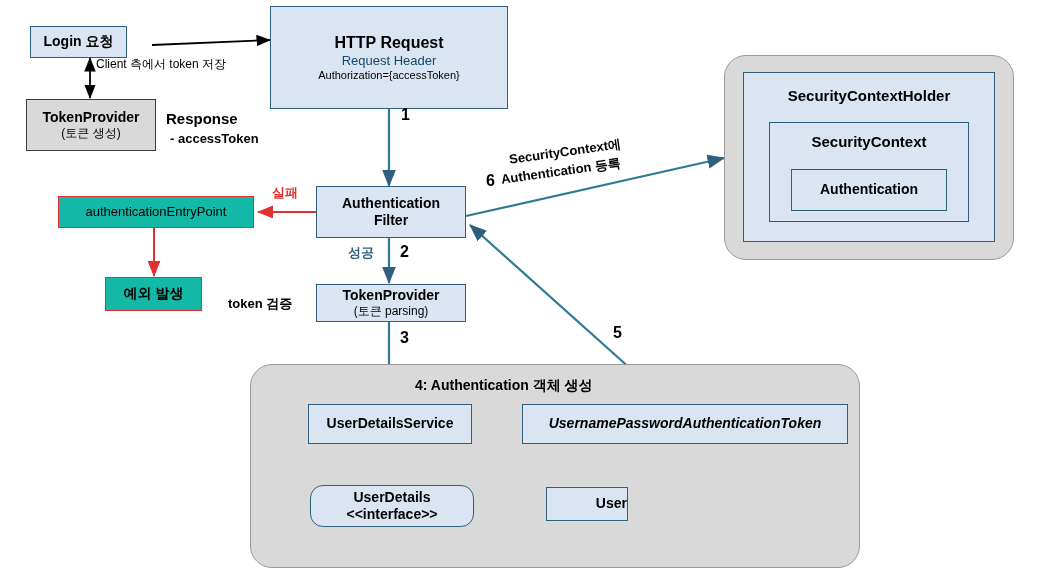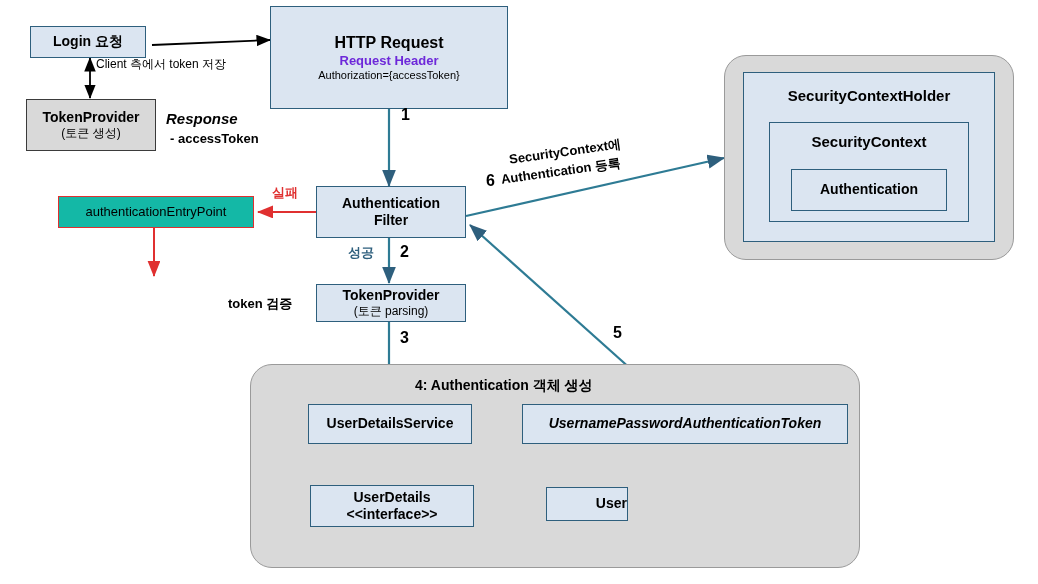--- a/index.html
+++ b/index.html
@@ -48,22 +48,22 @@
     background: #dbe5f1;
     border: 1.5px solid #2e5f7d;
   }
   .t-title {
     font-weight: bold;
     font-size: 16px;
     color: #000;
   }
   .t-sub {
     font-size: 13px;
-    color: #6d28d9;
-    font-weight: bold;
+    color: #0c4a6e;
+    font-weight: normal;
   }
   .t-small {
     font-size: 11px;
     color: #000;
   }
   .t-node {
     font-weight: bold;
     font-size: 14px;
     color: #000;
   }
@@ -143,39 +143,42 @@
 
     <line x1="389" y1="444" x2="389" y2="484" stroke="#2e7b94" stroke-width="2.2" marker-end="url(#arrow-teal)" marker-start="url(#arrow-teal-start)"></line>
 
     <line x1="474" y1="505" x2="545" y2="505" stroke="#2e7b94" stroke-width="2.2" marker-end="url(#arrow-teal)" marker-start="url(#arrow-teal-start)"></line>
 
     <line x1="670" y1="404" x2="470" y2="225" stroke="#2e7b94" stroke-width="2.2" marker-end="url(#arrow-teal)"></line>
 
     <line x1="466" y1="216" x2="724" y2="158" stroke="#2e7b94" stroke-width="2.2" marker-end="url(#arrow-teal)"></line>
   </svg>
 
-  <div class="node blue-box" style="left:30px; top:26px; width:116px; height:32px;">
+  <div class="node blue-box" style="left:30px; top:26px; width:97px; height:32px;">
     <span class="t-node">Login 요청</span>
   </div>
 
   <div class="node gray-box" style="left:26px; top:99px; width:130px; height:52px;">
     <span class="t-node">TokenProvider</span>
     <span class="t-node-sm">(토큰 생성)</span>
   </div>
 
   <div class="node blue-box" style="left:270px; top:6px; width:238px; height:103px;">
     <span class="t-title">HTTP Request</span>
     <span class="t-sub">Request Header</span>
     <span class="t-small">Authorization={accessToken}</span>
   </div>
 
   <div class="node red-box" style="left:58px; top:196px; width:196px; height:32px;">
     <span class="t-node-sm" style="font-size:13px;">authenticationEntryPoint</span>
   </div>
 
+  <div class="node red-box" style="left:105px; top:277px; width:97px; height:34px;">
+    <span class="t-node">예외 발생</span>
+  </div>
 
   <div class="node blue-box" style="left:316px; top:186px; width:150px; height:52px;">
     <span class="t-node">Authentication</span>
     <span class="t-node">Filter</span>
   </div>
 
   <div class="node blue-box" style="left:316px; top:284px; width:150px; height:38px;">
     <span class="t-node">TokenProvider</span>
     <span class="t-node-sm">(토큰 parsing)</span>
   </div>
@@ -197,32 +200,32 @@
   <div class="label bold" style="left:415px; top:377px; font-size:14px;">4: Authentication 객체 생성</div>
 
   <div class="node blue-box" style="left:308px; top:404px; width:164px; height:40px;">
     <span class="t-node">UserDetailsService</span>
   </div>
 
   <div class="node blue-box" style="left:522px; top:404px; width:326px; height:40px;font-style:italic;">
     <span class="t-node">UsernamePasswordAuthenticationToken</span>
   </div>
 
-  <div class="node blue-box" style="left:310px; top:485px; width:164px; height:42px;">
+  <div class="node blue-box" style="left:310px; top:485px; width:164px; height:42px;border-radius:13px;">
     <span class="t-node">UserDetails</span>
     <span class="t-node">&lt;&lt;interface&gt;&gt;</span>
   </div>
 
   <div class="node blue-box" style="left:546px; top:487px; width:82px; height:34px;align-items:flex-end;">
     <span class="t-node">User</span>
   </div>
 
   <div class="label" style="left:96px; top:56px; font-size:12px;">Client 측에서 token 저장</div>
 
-  <div class="label bold" style="left:166px; top:110px; font-size:15px;font-style:italic;">Response</div>
+  <div class="label bold" style="left:166px; top:110px; font-size:15px;">Response</div>
   <div class="label" style="left:170px; top:131px; font-size:13px;font-weight:bold;">- accessToken</div>
 
   <div class="label bold red" style="left:272px; top:184px;">실패</div>
 
   <div class="label bold teal" style="left:348px; top:244px;">성공</div>
 
   <div class="label bold" style="left:228px; top:295px;">token 검증</div>
 
   <div class="label bold" style="left:508px; top:151px; transform: rotate(-8deg); transform-origin: left top;">SecurityContext에</div>
   <div class="label bold" style="left:500px; top:171px; transform: rotate(-8deg); transform-origin: left top;">Authentication 등록</div>

